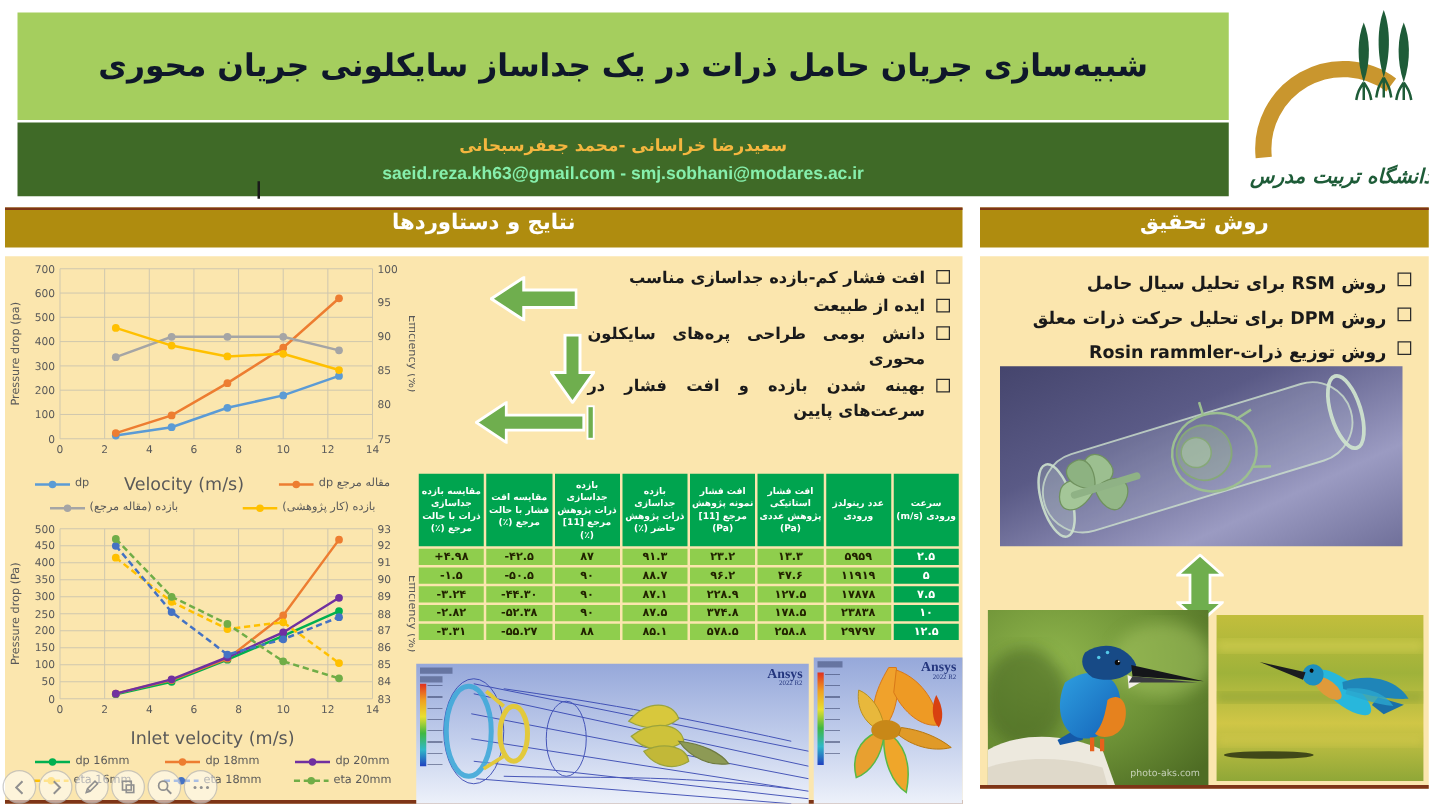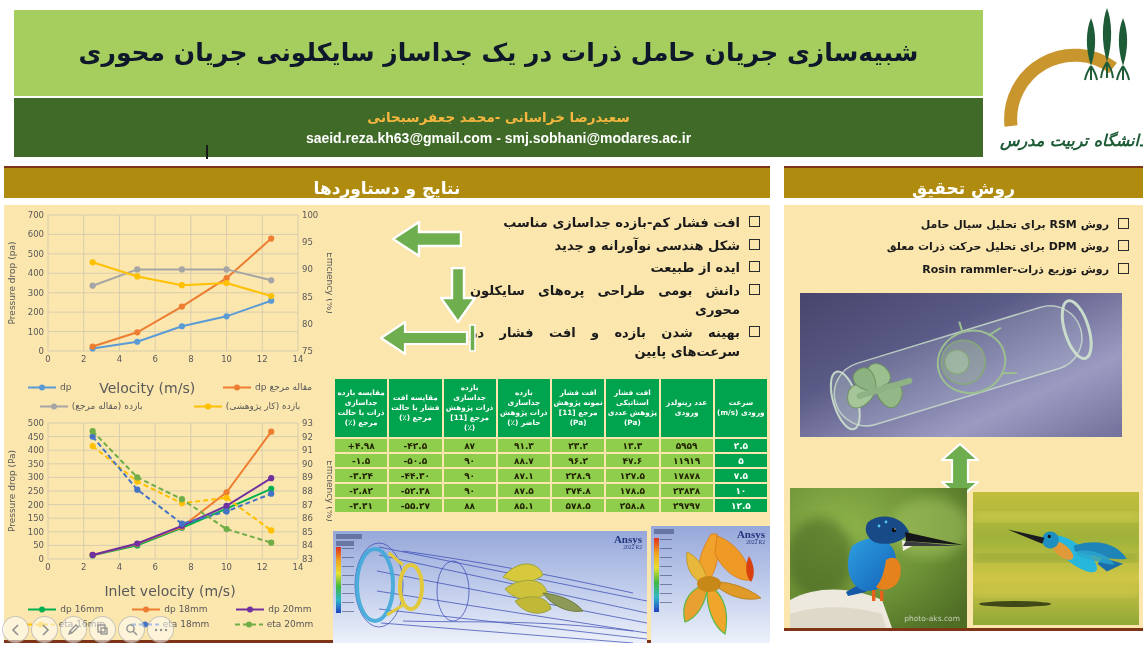--- a/index.html
+++ b/index.html
@@ -7,43 +7,43 @@
        font-family:"DejaVu Sans",sans-serif;}
   .abs{position:absolute;}
 
   
   .title-bar{left:14px;top:10px;width:969px;height:86px;background:#A5CE5E;
     display:flex;align-items:center;justify-content:center;direction:rtl;text-align:center;}
   .title-bar h1{margin:0;font-size:25px;font-weight:bold;color:#0f172a;line-height:1.25;}
   .authors-bar{left:14px;top:98px;width:969px;height:59px;background:#3F6A27;
     display:flex;flex-direction:column;align-items:center;justify-content:center;gap:5px;}
   .authors-line{color:#F4B63F;font-weight:bold;font-size:13.5px;direction:rtl;}
-  .emails-line{color:#ffffff;font-weight:bold;font-size:14px;font-family:"Liberation Sans","DejaVu Sans",sans-serif;}
+  .emails-line{color:#86efac;font-weight:bold;font-size:14px;font-family:"Liberation Sans","DejaVu Sans",sans-serif;}
   .logo-box{left:995px;top:4px;width:148px;height:154px;}
   .cursor-tick{left:206px;top:145px;width:2px;height:14px;background:#1a1a1a;}
 
   
   .section{position:absolute;top:166px;}
   .section-results{left:4px;width:766px;height:477px;}
   .section-method{left:784px;width:359px;height:465px;}
   .section-header{position:absolute;left:0;right:0;top:0;height:30px;background:#AF8C0F;
-    border-top:2px solid #7E3517;display:flex;align-items:flex-end;justify-content:center;}
+    border-top:2px solid #7E3517;display:flex;align-items:flex-start;justify-content:center;}
   .section-header span{color:#ffffff;font-weight:bold;font-size:17px;direction:rtl;}
   .panel{position:absolute;left:0;right:0;top:39px;bottom:0;background:#FBE6AE;
     border-bottom:3px solid #7E3517;}
 
   
   ul.bullets{list-style:none;margin:0;padding:0;direction:rtl;}
   ul.bullets li{position:relative;padding-right:22px;margin-bottom:3px;color:#1a1a1a;
     font-weight:bold;text-align:justify;}
   ul.bullets .chk{position:absolute;right:2px;top:3px;width:9px;height:9px;
     border:1.7px solid #2b2b2b;background:transparent;display:inline-block;}
   .bullets-results{right:8px;top:8px;width:292px;font-size:13px;line-height:1.5;}
   .bullets-results li{margin-bottom:2px;}
-  .bullets-method{right:12px;top:10px;width:336px;font-size:11px;line-height:1.75;}
+  .bullets-method{right:12px;top:10px;width:336px;font-size:14px;line-height:1.75;}
 
   
   .arrow1{left:388px;top:16px;}
   .arrow-down{left:436px;top:62px;}
   .arrow3{left:376px;top:116px;}
   .dbl-arrow{left:157px;top:238px;}
 
   
   .chart-block{position:absolute;width:328px;}
   .chart-b1{left:2px;top:2px;}
@@ -366,21 +366,20 @@
                 <circle cx="14" cy="4.5" r="3" fill="#70AD47"></circle>
               </svg>
               <span>eta 20mm</span>
             </span>
           </div>
         </div>
     </div>
 
     <ul class="abs bullets bullets-results">
         <li><span class="chk"></span><span>افت فشار کم-بازده جداسازی مناسب</span></li>
-        <li><span class="chk"></span><span>شکل هندسی نوآورانه و جدید</span></li>
         <li><span class="chk"></span><span>ایده از طبیعت</span></li>
         <li><span class="chk"></span><span>دانش بومی طراحی پره‌های سایکلون محوری</span></li>
         <li><span class="chk"></span><span>بهینه شدن بازده و افت فشار در سرعت‌های پایین</span></li>
       </ul>
 
     <div class="abs arrow1">
       <svg width="70" height="36" viewBox="0 0 70 36">
         <polygon points="1,18 27,1 27,11 69,11 69,25 27,25 27,35" fill="#6FAE4E" stroke="#ffffff" stroke-width="2.4"></polygon>
       </svg>
     </div>

